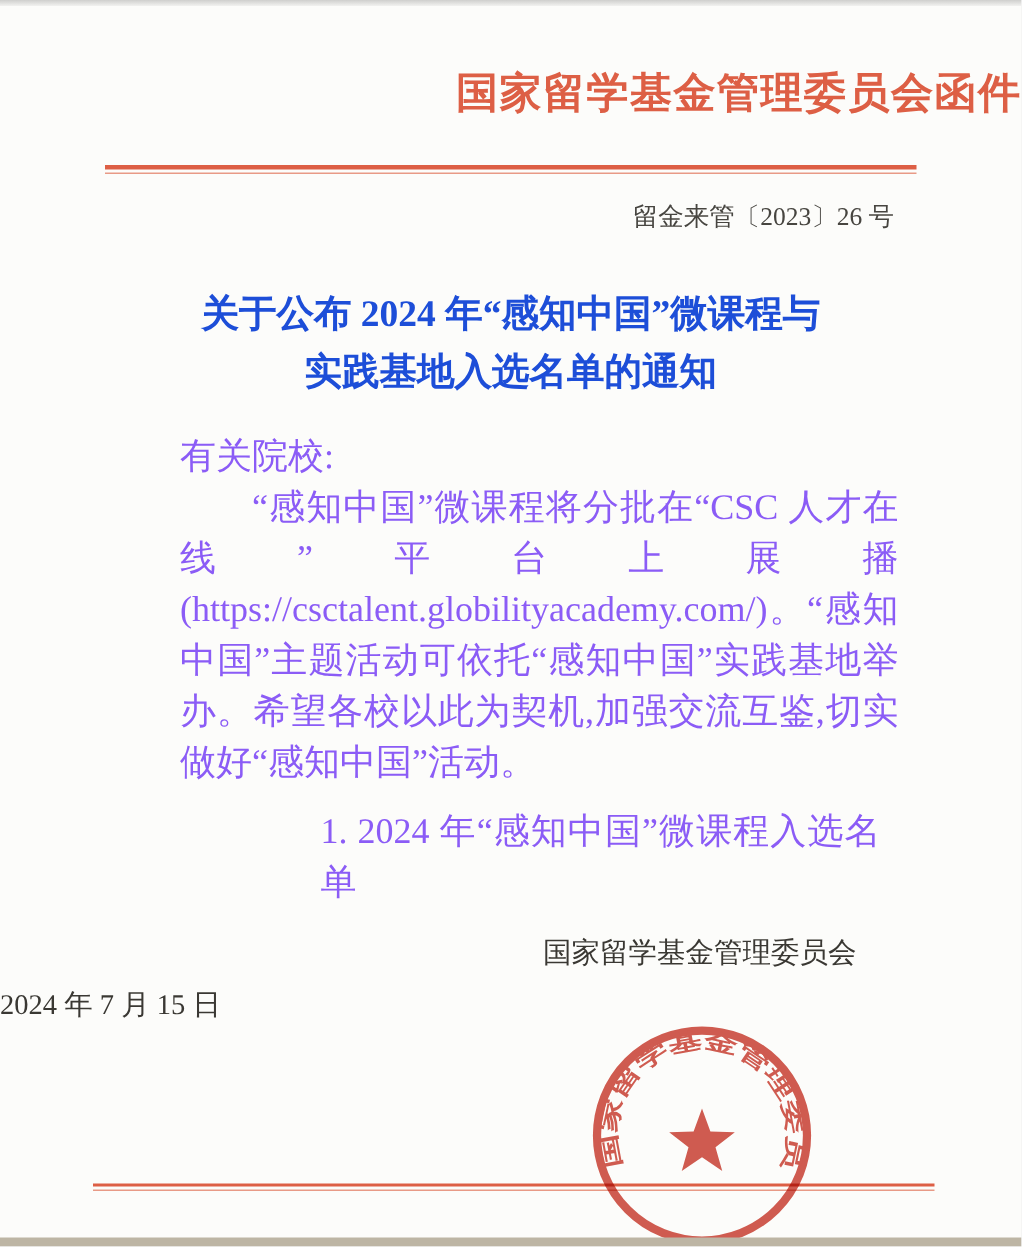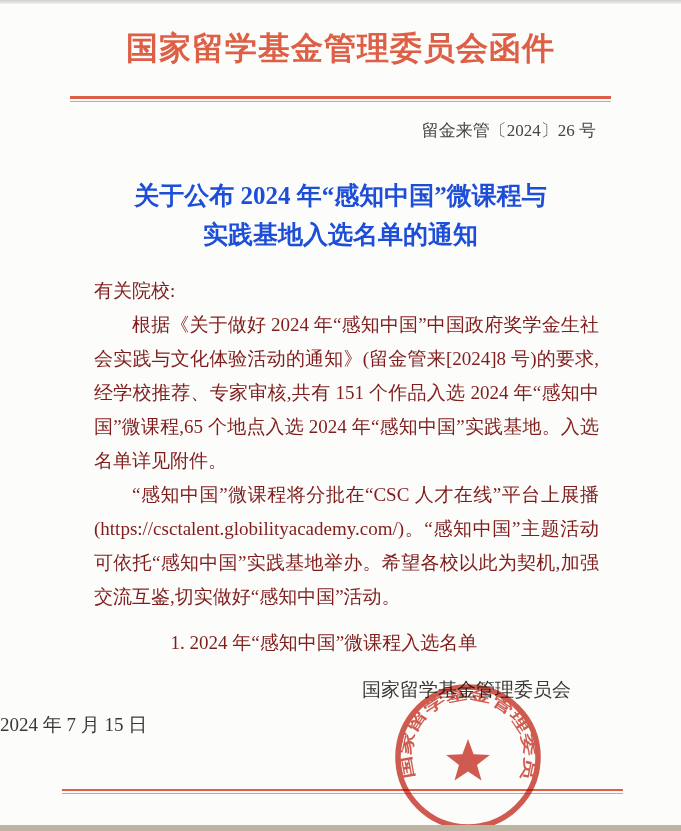--- a/index.html
+++ b/index.html
@@ -18,24 +18,24 @@
   }
   .scan-edge-top{
     position:absolute;top:0;left:0;width:100%;height:4px;
     background:linear-gradient(#cfcfcd,#f2f2f0);
   }
   .scan-edge-bottom{
     position:absolute;bottom:0;left:0;width:100%;height:6px;
     background:#bdb5a4;
   }
   .letterhead{
-    padding-top:22px;
-    text-align:center;
+    padding-top:36px;
+    text-align:right;
     color:#dd5f45;
-    font-size:32px;
+    font-size:28px;
     font-weight:bold;
     letter-spacing:1px;
     line-height:52px;
     font-family:"Liberation Sans","DejaVu Sans",sans-serif;
   }
   .red-rule{
     margin:22px 70px 0 70px;
     height:2px;
     border-top:3px solid #dd5f45;
     border-bottom:1px solid #e89a86;
@@ -51,25 +51,25 @@
   .doc-title{
     margin-top:32px;
     text-align:center;
     font-size:25px;
     font-weight:bold;
     line-height:39px;
     color:#1d4ed8;
   }
   .body-block{
     margin-top:20px;
-    padding:0 82px 0 94px;
-    font-size:19px;
+    padding:0 82px 0 120px;
+    font-size:24px;
     line-height:34px;
     text-align:justify;
-    color:#7f1d1d;
+    color:#8b5cf6;
   }
   .salutation{margin:0;}
   .para{margin:0;text-indent:2em;}
   .attachment-label{margin:0;text-indent:2em;}
   .attachment-item{margin:12px;padding-left:3.4em;}
   .signature-block{
     margin-top:6px;
     font-size:19px;
     line-height:35px;
     color:#3a3833;
@@ -101,30 +101,29 @@
 <body>
 
 <div class="page">
 
   <div class="scan-edge-top"></div>
 
   <div class="letterhead">国家留学基金管理委员会函件</div>
 
   <div class="red-rule"></div>
 
-  <div class="doc-number">留金来管〔2024〕26 号</div>
+  <div class="doc-number">留金来管〔2023〕26 号</div>
 
   <div class="doc-title">
     <div>关于公布 2024 年“感知中国”微课程与</div>
     <div>实践基地入选名单的通知</div>
   </div>
 
   <div class="body-block">
     <p class="salutation">有关院校:</p>
-    <p class="para">根据《关于做好 2024 年“感知中国”中国政府奖学金生社会实践与文化体验活动的通知》(留金管来[2024]8 号)的要求,经学校推荐、专家审核,共有 151 个作品入选 2024 年“感知中国”微课程,65 个地点入选 2024 年“感知中国”实践基地。入选名单详见附件。</p>
     <p class="para">“感知中国”微课程将分批在“CSC 人才在线”平台上展播(https://csctalent.globilityacademy.com/)。“感知中国”主题活动可依托“感知中国”实践基地举办。希望各校以此为契机,加强交流互鉴,切实做好“感知中国”活动。</p>
     <p class="attachment-item">1.  2024 年“感知中国”微课程入选名单</p>
   </div>
 
   <div class="signature-block">
     <div class="signature-line">国家留学基金管理委员会</div>
     <div class="date-line">2024 年 7 月 15 日</div>
   </div>
 
   <div class="red-rule-bottom"></div>

